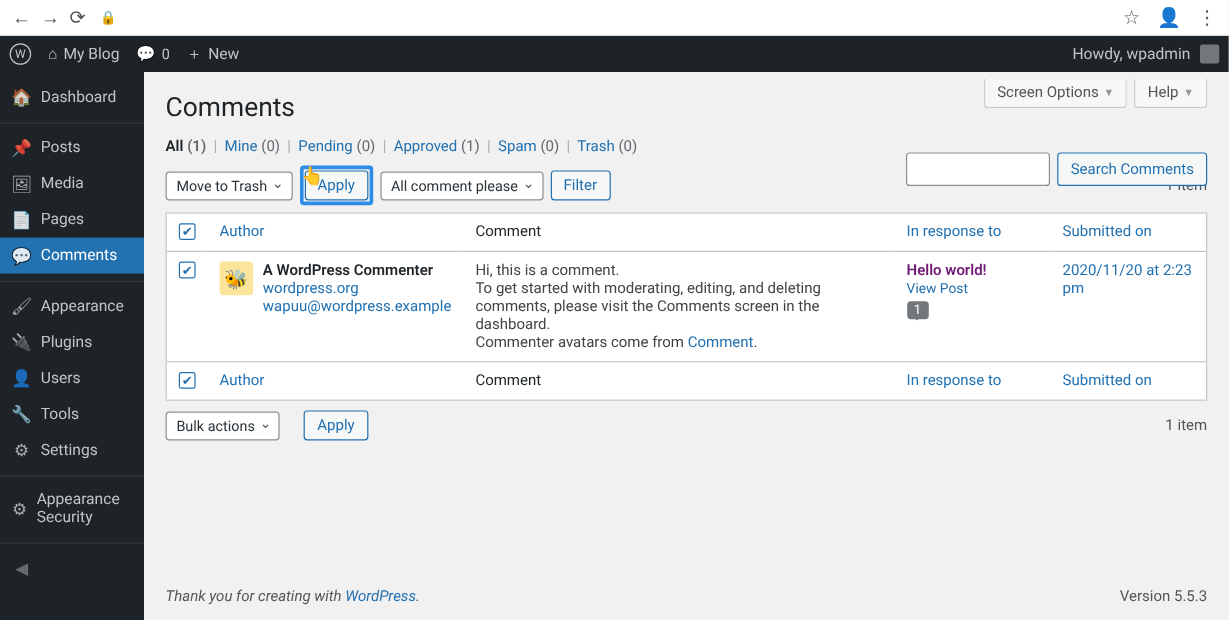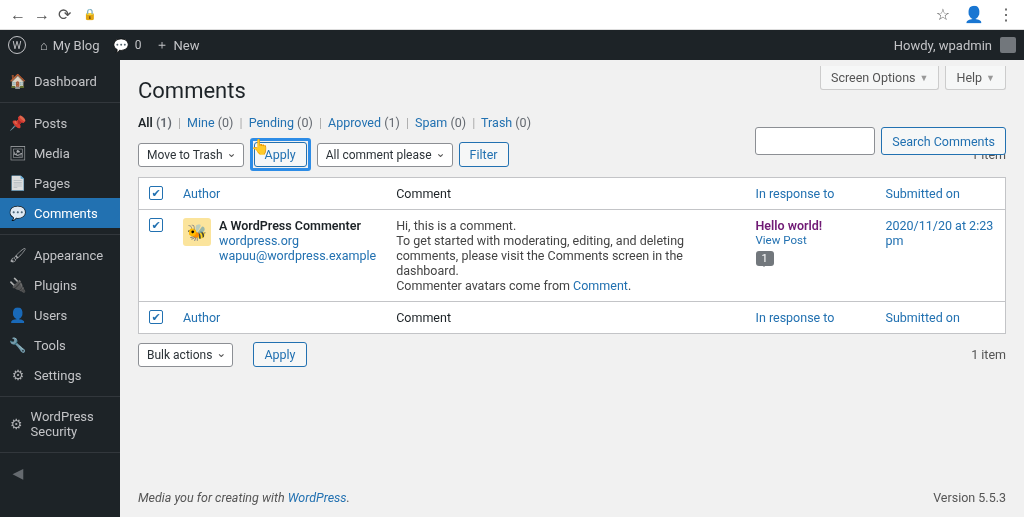--- a/index.html
+++ b/index.html
@@ -166,21 +166,21 @@
         <span class="icon">🔧</span>
         <span>Tools</span>
       </div>
     <div class="menu-item">
         <span class="icon">⚙</span>
         <span>Settings</span>
       </div>
     <div class="sep"></div>
     <div class="menu-item">
         <span class="icon">⚙</span>
-        <span>WordPress Security</span>
+        <span>Appearance Security</span>
       </div>
     <div class="sep"></div>
     <div class="menu-item" style="color:#72777c">
         <span class="icon">◀</span>
       </div>
   </div>
 
   <div class="content">
     <div class="top-options">
       <div class="opt-btn">
@@ -281,15 +281,15 @@
       <div class="select"><span>Bulk actions</span></div>
       <button class="btn">Apply</button>
       <span class="item-count">1 item</span>
     </div>
 
     <span class="cursor" style="left:131px; top:78px;">👆</span>
   </div>
 </div>
 
 <div class="footer">
-  <span><span>Media you for creating with </span><a>WordPress</a><span>.</span></span>
+  <span><span>Thank you for creating with </span><a>WordPress</a><span>.</span></span>
   <span class="ver">Version 5.5.3</span>
 </div>
 
 </body></html>

